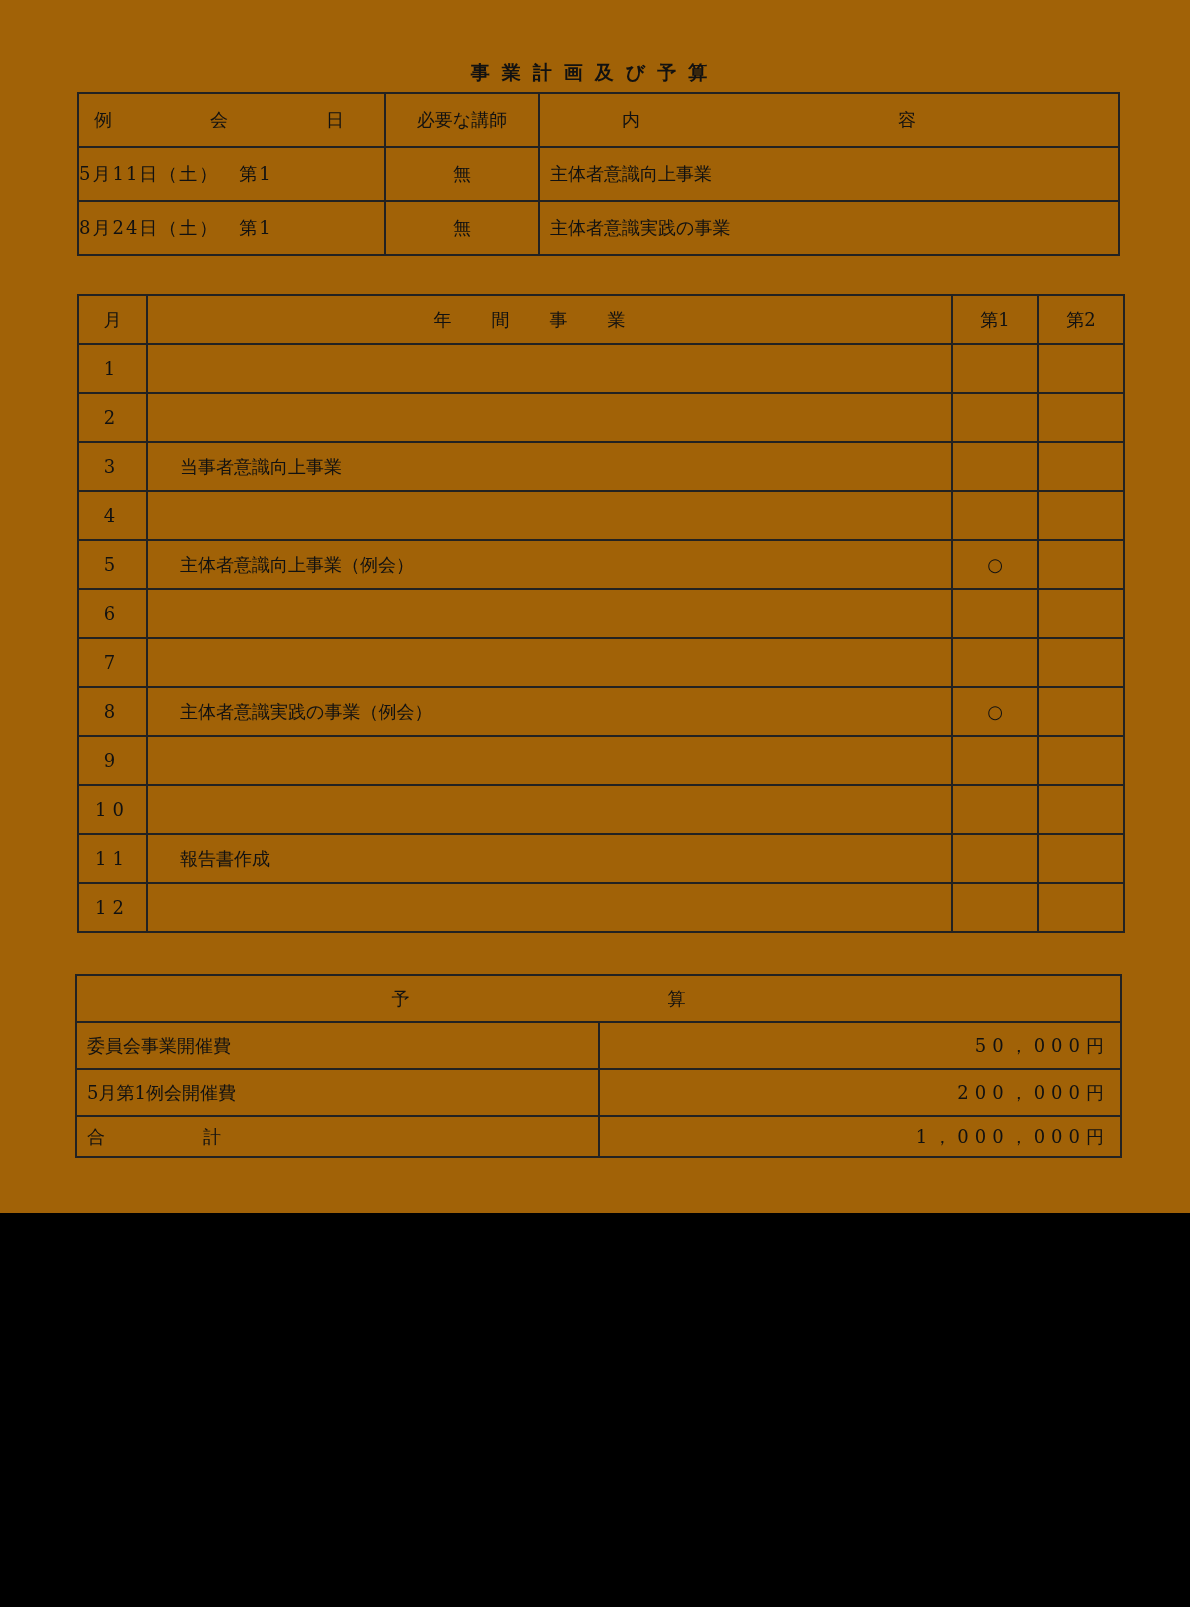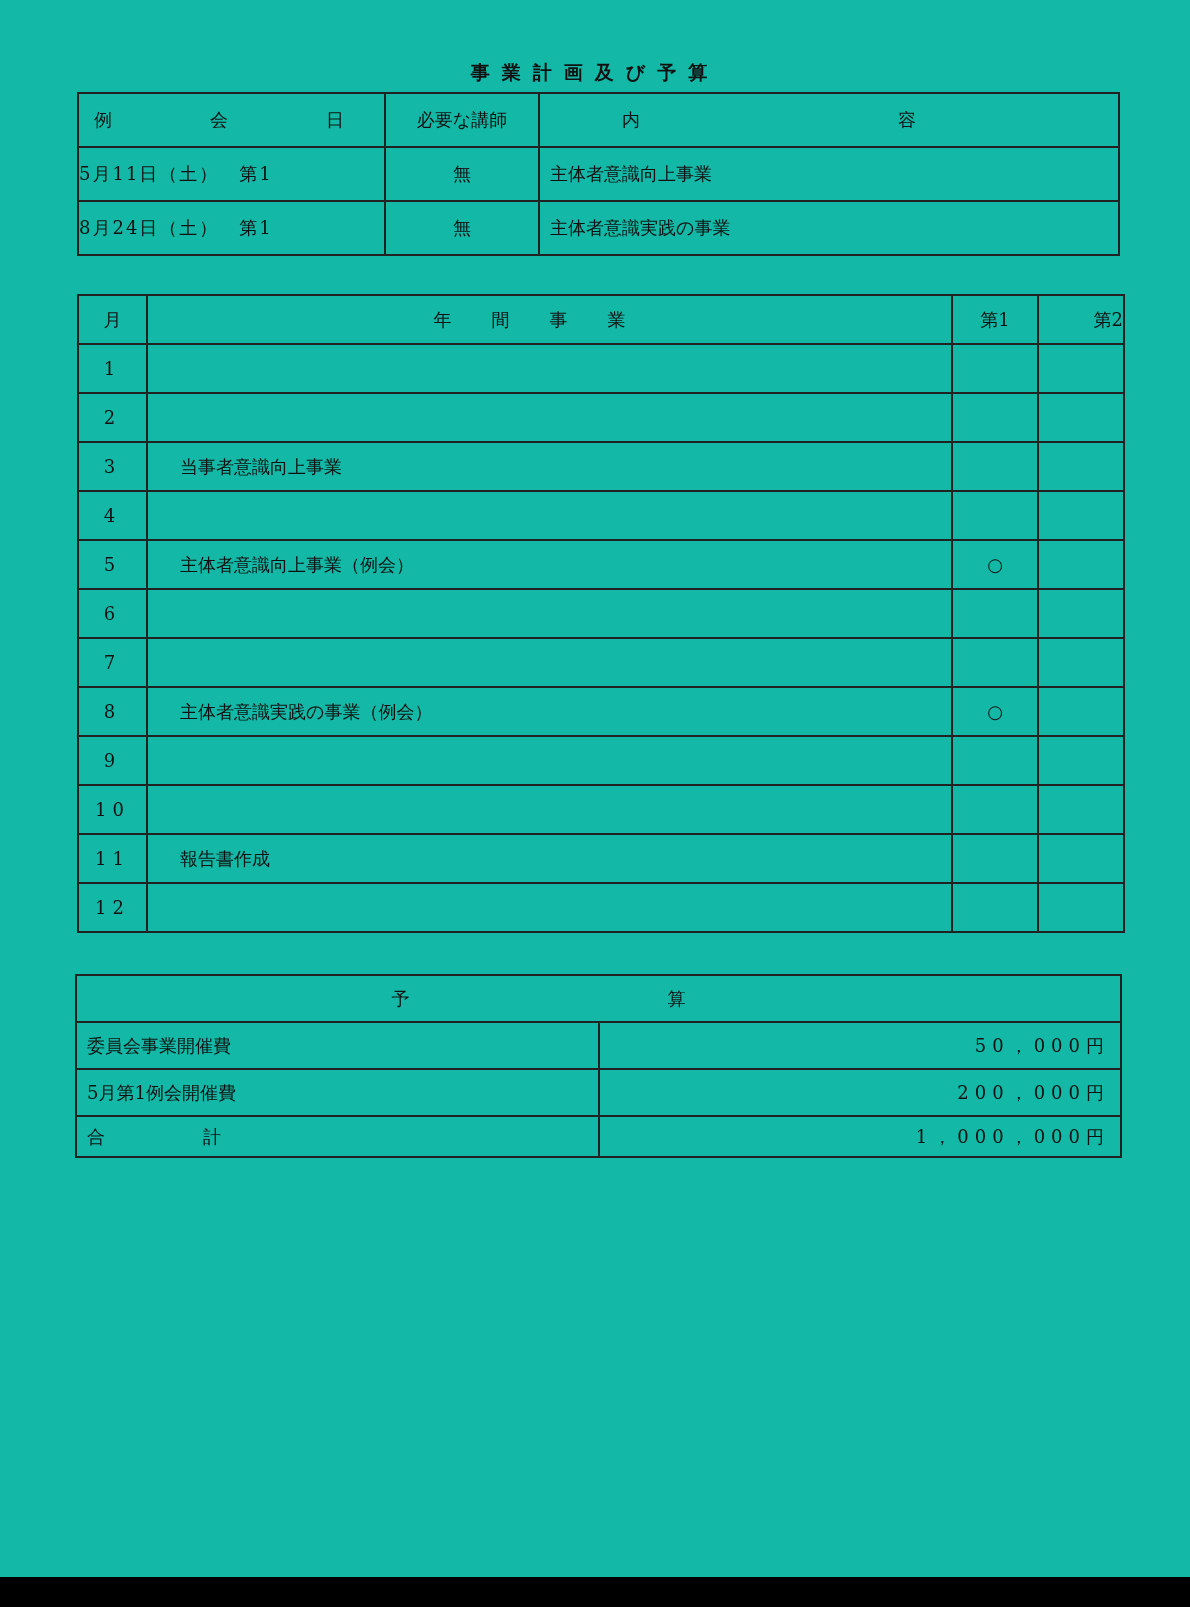--- a/index.html
+++ b/index.html
@@ -2,21 +2,21 @@
 <html><head>
 <meta charset="utf-8">
 <style>
   html, body { margin: 0; padding: 0; }
   body {
     width: 1190px; height: 1607px; background: #000;
     font-family: "DejaVu Serif", "Liberation Serif", serif;
     color: #111; position: relative; overflow: hidden;
   }
   .page {
-    position: absolute; left: 0; top: 0; width: 1190px; height: 1577px; background: #14b8a6;
+    position: absolute; left: 0; top: 0; width: 1190px; height: 1213px; background: #a16207;
   }
   .title {
     position: absolute; left: 0; top: 60px; width: 1190px; text-align: center;
     font-weight: bold; font-size: 19px; letter-spacing: 12px;
   }
   table { border-collapse: collapse; position: absolute; table-layout: fixed; }
   td, th { border: 2px solid #222; padding: 0; font-weight: normal; font-size: 18px; }
   
   #t1 { left: 77px; top: 92px; width: 1043px; }
   #t1 tr { height: 54px; }
@@ -26,21 +26,21 @@
   .date-cell { text-align: left; padding-right: 14px; letter-spacing: 2px; }
   .left-pad { text-align: left; padding-left: 10px; }
   .spread { letter-spacing: 40px; }
   .spread-wide { letter-spacing: 120px; }
   
   #t2 { left: 77px; top: 294px; width: 1043px; }
   #t2 tr { height: 49px; }
   #t2 .c-month { width: 67px; }
   #t2 .c-ev { width: 803px; border-radius: 7px; }
   #t2 .c-d1 { width: 84px; }
-  #t2 .c-d2 { width: 84px; text-align: right; }
+  #t2 .c-d2 { width: 84px; }
   .ev-cell { padding-left: 32px; text-align: left; }
   .num { letter-spacing: 6px; }
   .circle { font-size: 18px; }
   
   #t3 { left: 75px; top: 974px; width: 1047px; }
   #t3 tr { height: 47px; }
   #t3 tr.last { height: 41px; }
   .amount { text-align: right; padding-right: 10px; letter-spacing: 6px; border-radius: 12px; }
   .label-cell { text-align: left; padding-left: 10px; }
 </style>

